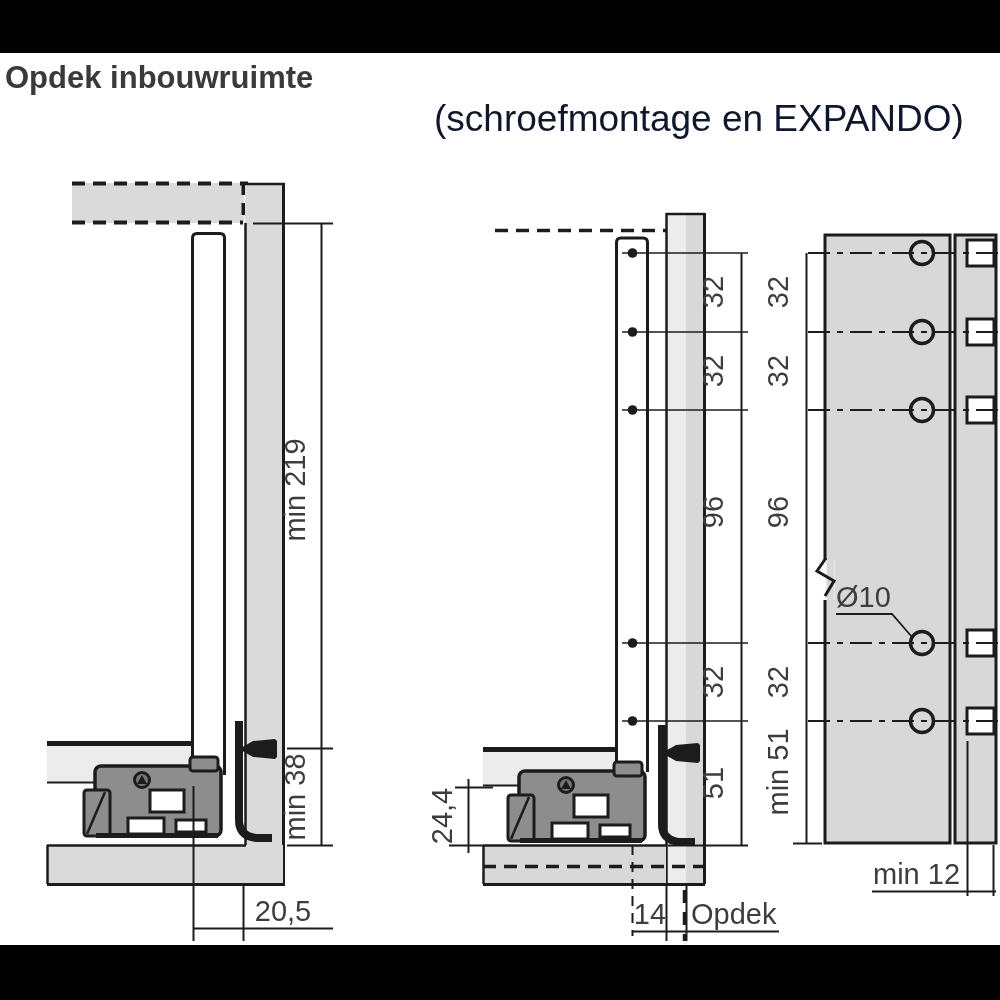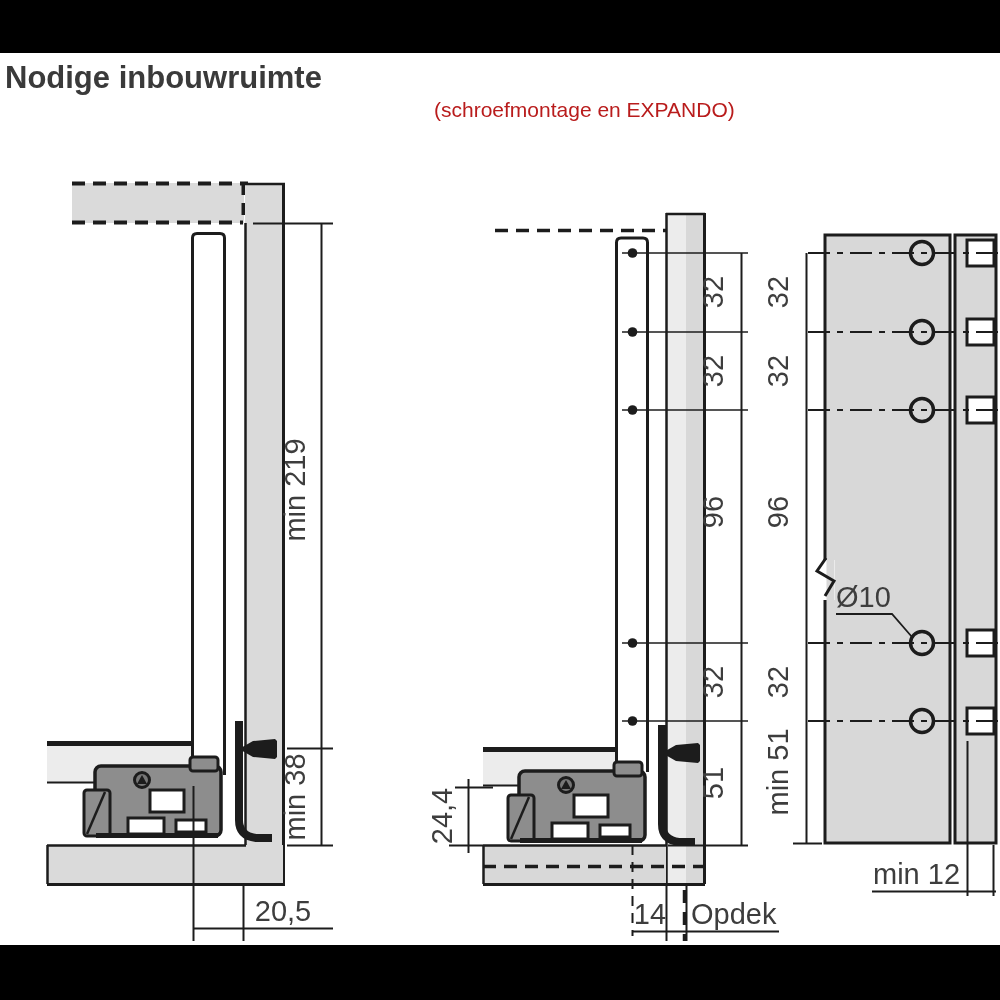--- a/index.html
+++ b/index.html
@@ -4,33 +4,33 @@
 <style>
   html,body{margin:0;padding:0;background:#fff;}
   #stage{position:relative;width:1000px;height:1000px;overflow:hidden;
          font-family:"Liberation Sans",sans-serif;background:#fff;}
   .bar{position:absolute;left:0;width:1000px;background:#000;}
   #bar-top{top:0;height:53px;}
   #bar-bottom{top:945px;height:55px;}
   .title{position:absolute;color:#3a3a3a;font-weight:bold;font-size:31px;letter-spacing:0px;white-space:nowrap;}
   #title-left{left:5px;top:60px;}
   #title-right{left:434px;top:60px;}
-  .subtitle{position:absolute;color:#b91c1c;font-weight:normal;font-size:21px;white-space:nowrap;left:434px;top:98px;}
+  .subtitle{position:absolute;color:#0f172a;font-weight:normal;font-size:37px;white-space:nowrap;left:434px;top:98px;}
   svg{position:absolute;left:0;top:0;}
   svg text{fill:#3d3d3d;font-family:"Liberation Sans",sans-serif;font-size:29px;}
 </style>
 </head>
 <body>
 
 <div id="stage">
 
   <div class="bar" id="bar-top"></div>
   <div class="bar" id="bar-bottom"></div>
 
-  <div class="title" id="title-left">Nodige inbouwruimte</div>
+  <div class="title" id="title-left">Opdek inbouwruimte</div>
   <div class="subtitle">(schroefmontage en EXPANDO)</div>
 
   <svg width="1000" height="1000" viewBox="0 0 1000 1000">
     <defs>
 
       <g id="mech">
         <rect x="95" y="766" width="126" height="70" rx="6" fill="#8d8d8d" stroke="#1c1c1c" stroke-width="3.5"></rect>
         <rect x="190" y="757" width="28" height="14" rx="3" fill="#8d8d8d" stroke="#1c1c1c" stroke-width="3"></rect>
         <rect x="84" y="790" width="26" height="46" rx="3" fill="#8d8d8d" stroke="#1c1c1c" stroke-width="3"></rect>
         <line x1="87" y1="834" x2="105" y2="792" stroke="#1c1c1c" stroke-width="2.5"></line>

